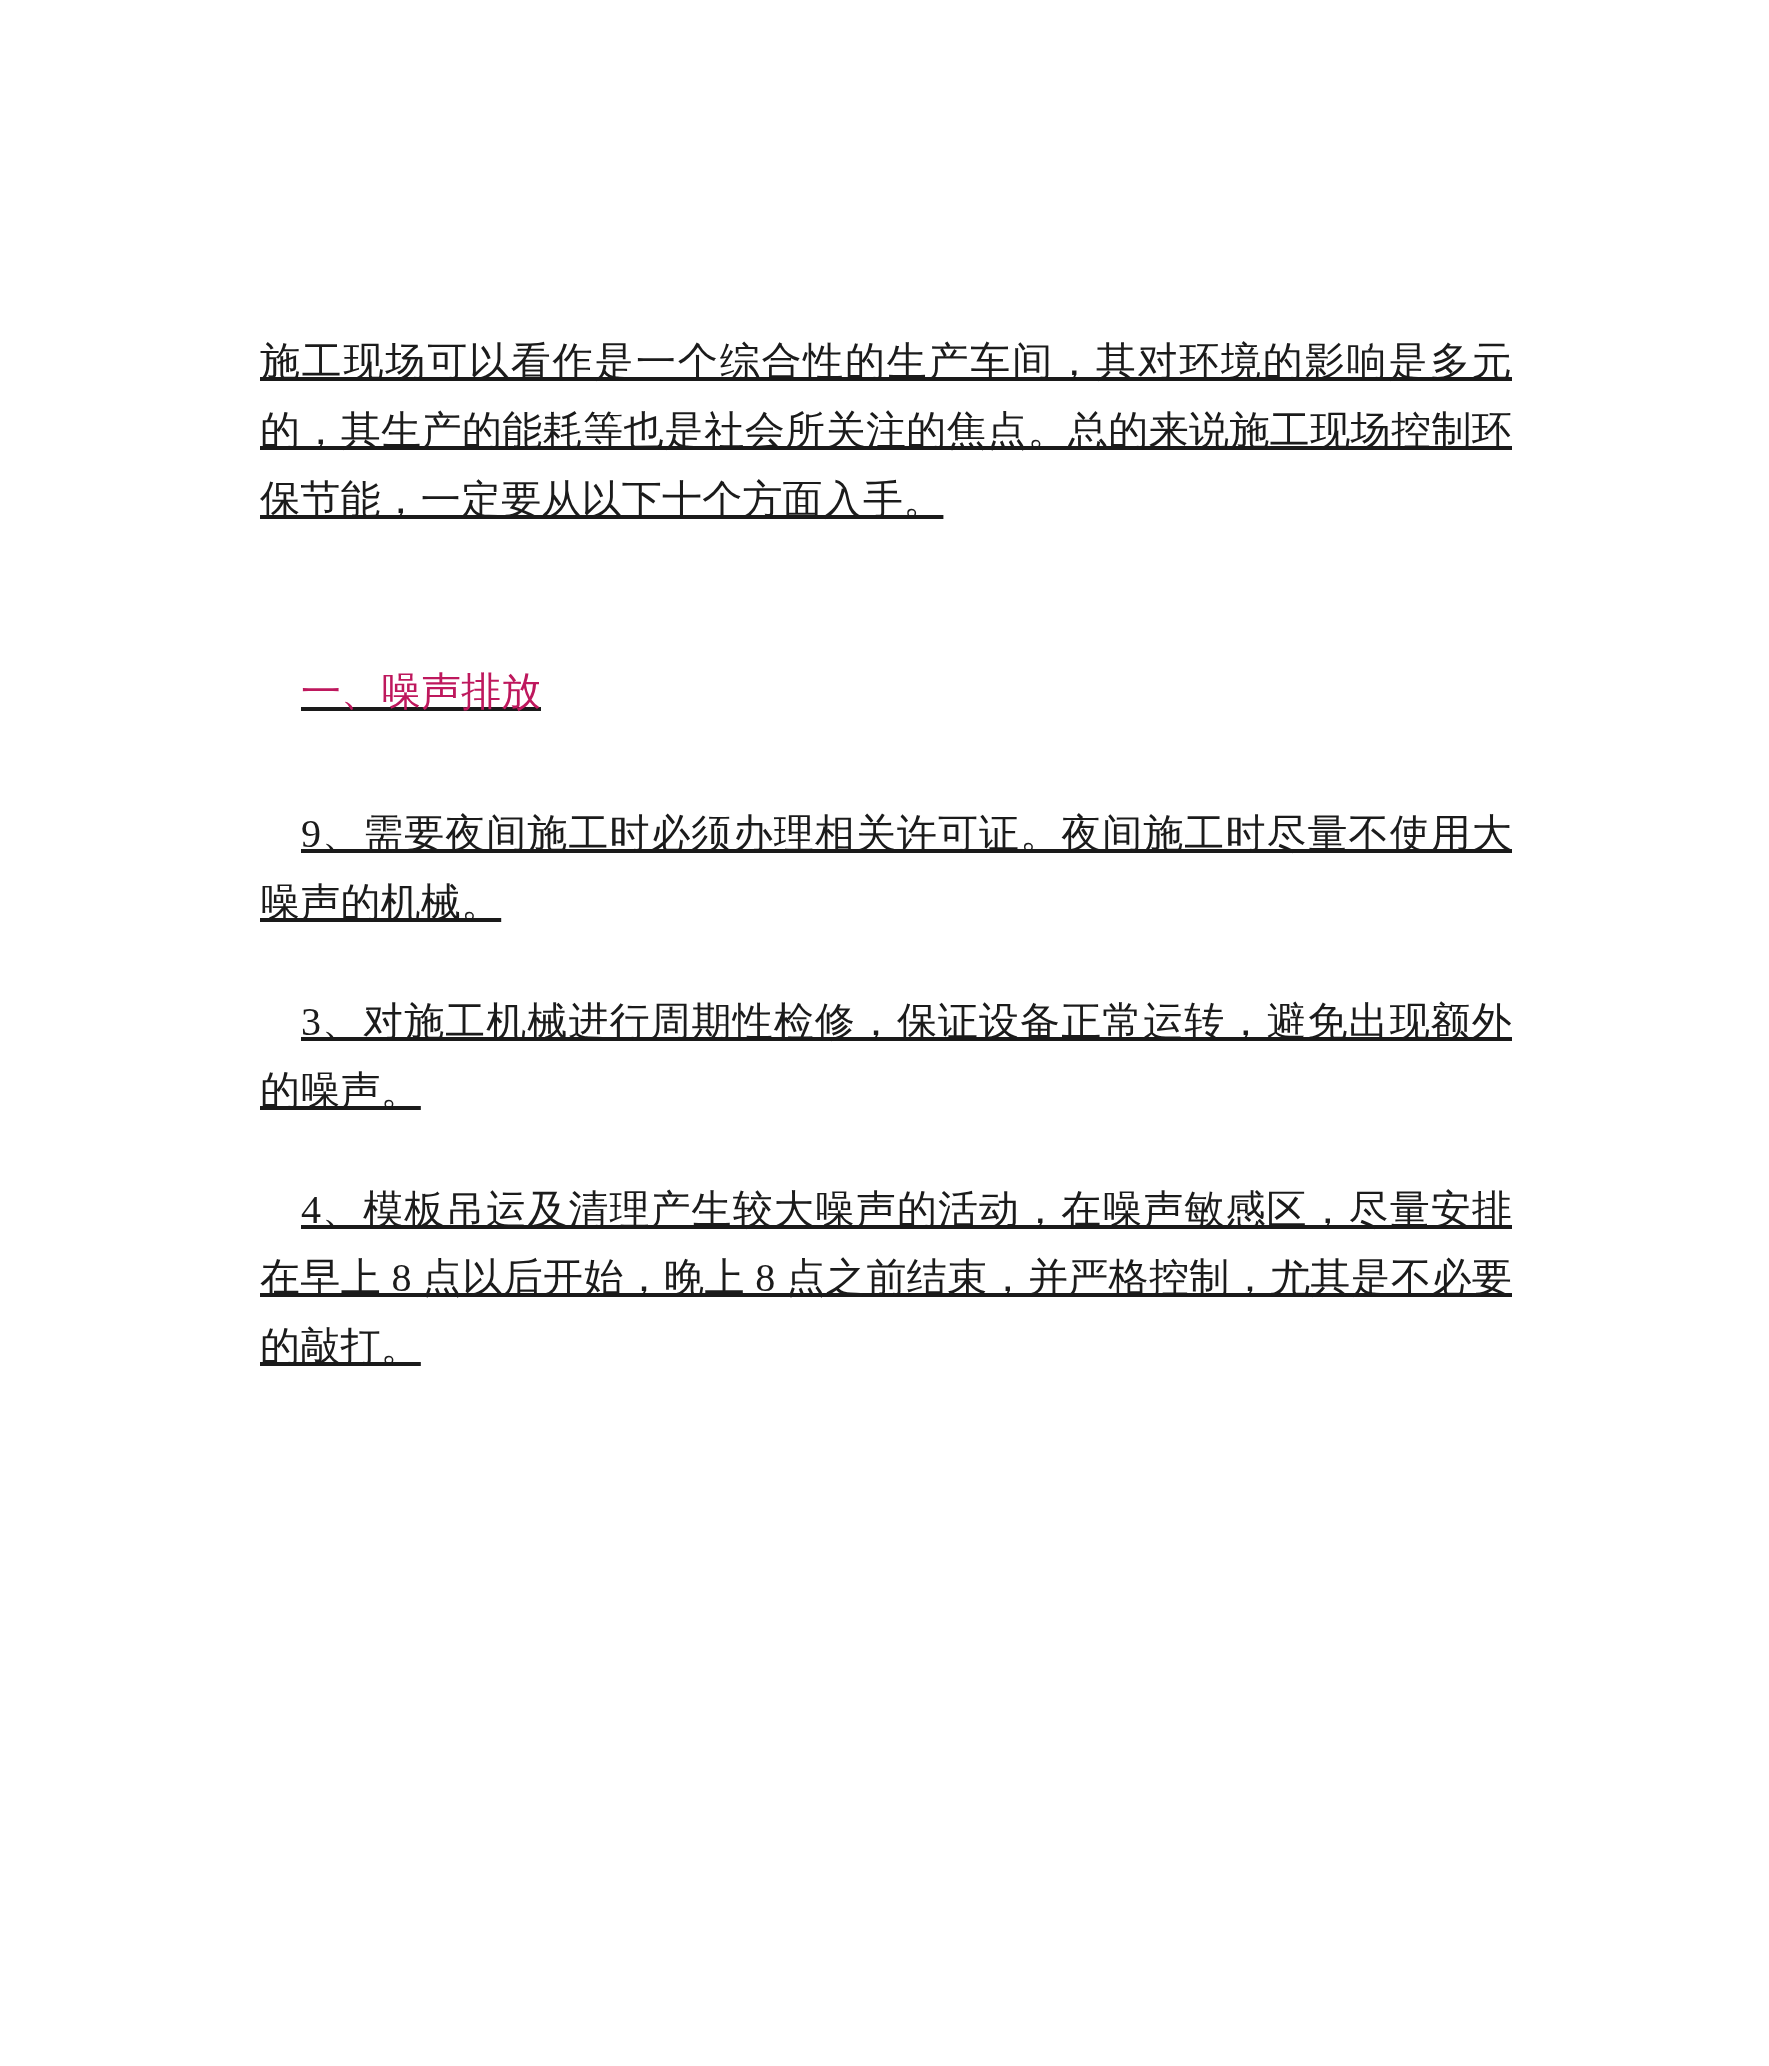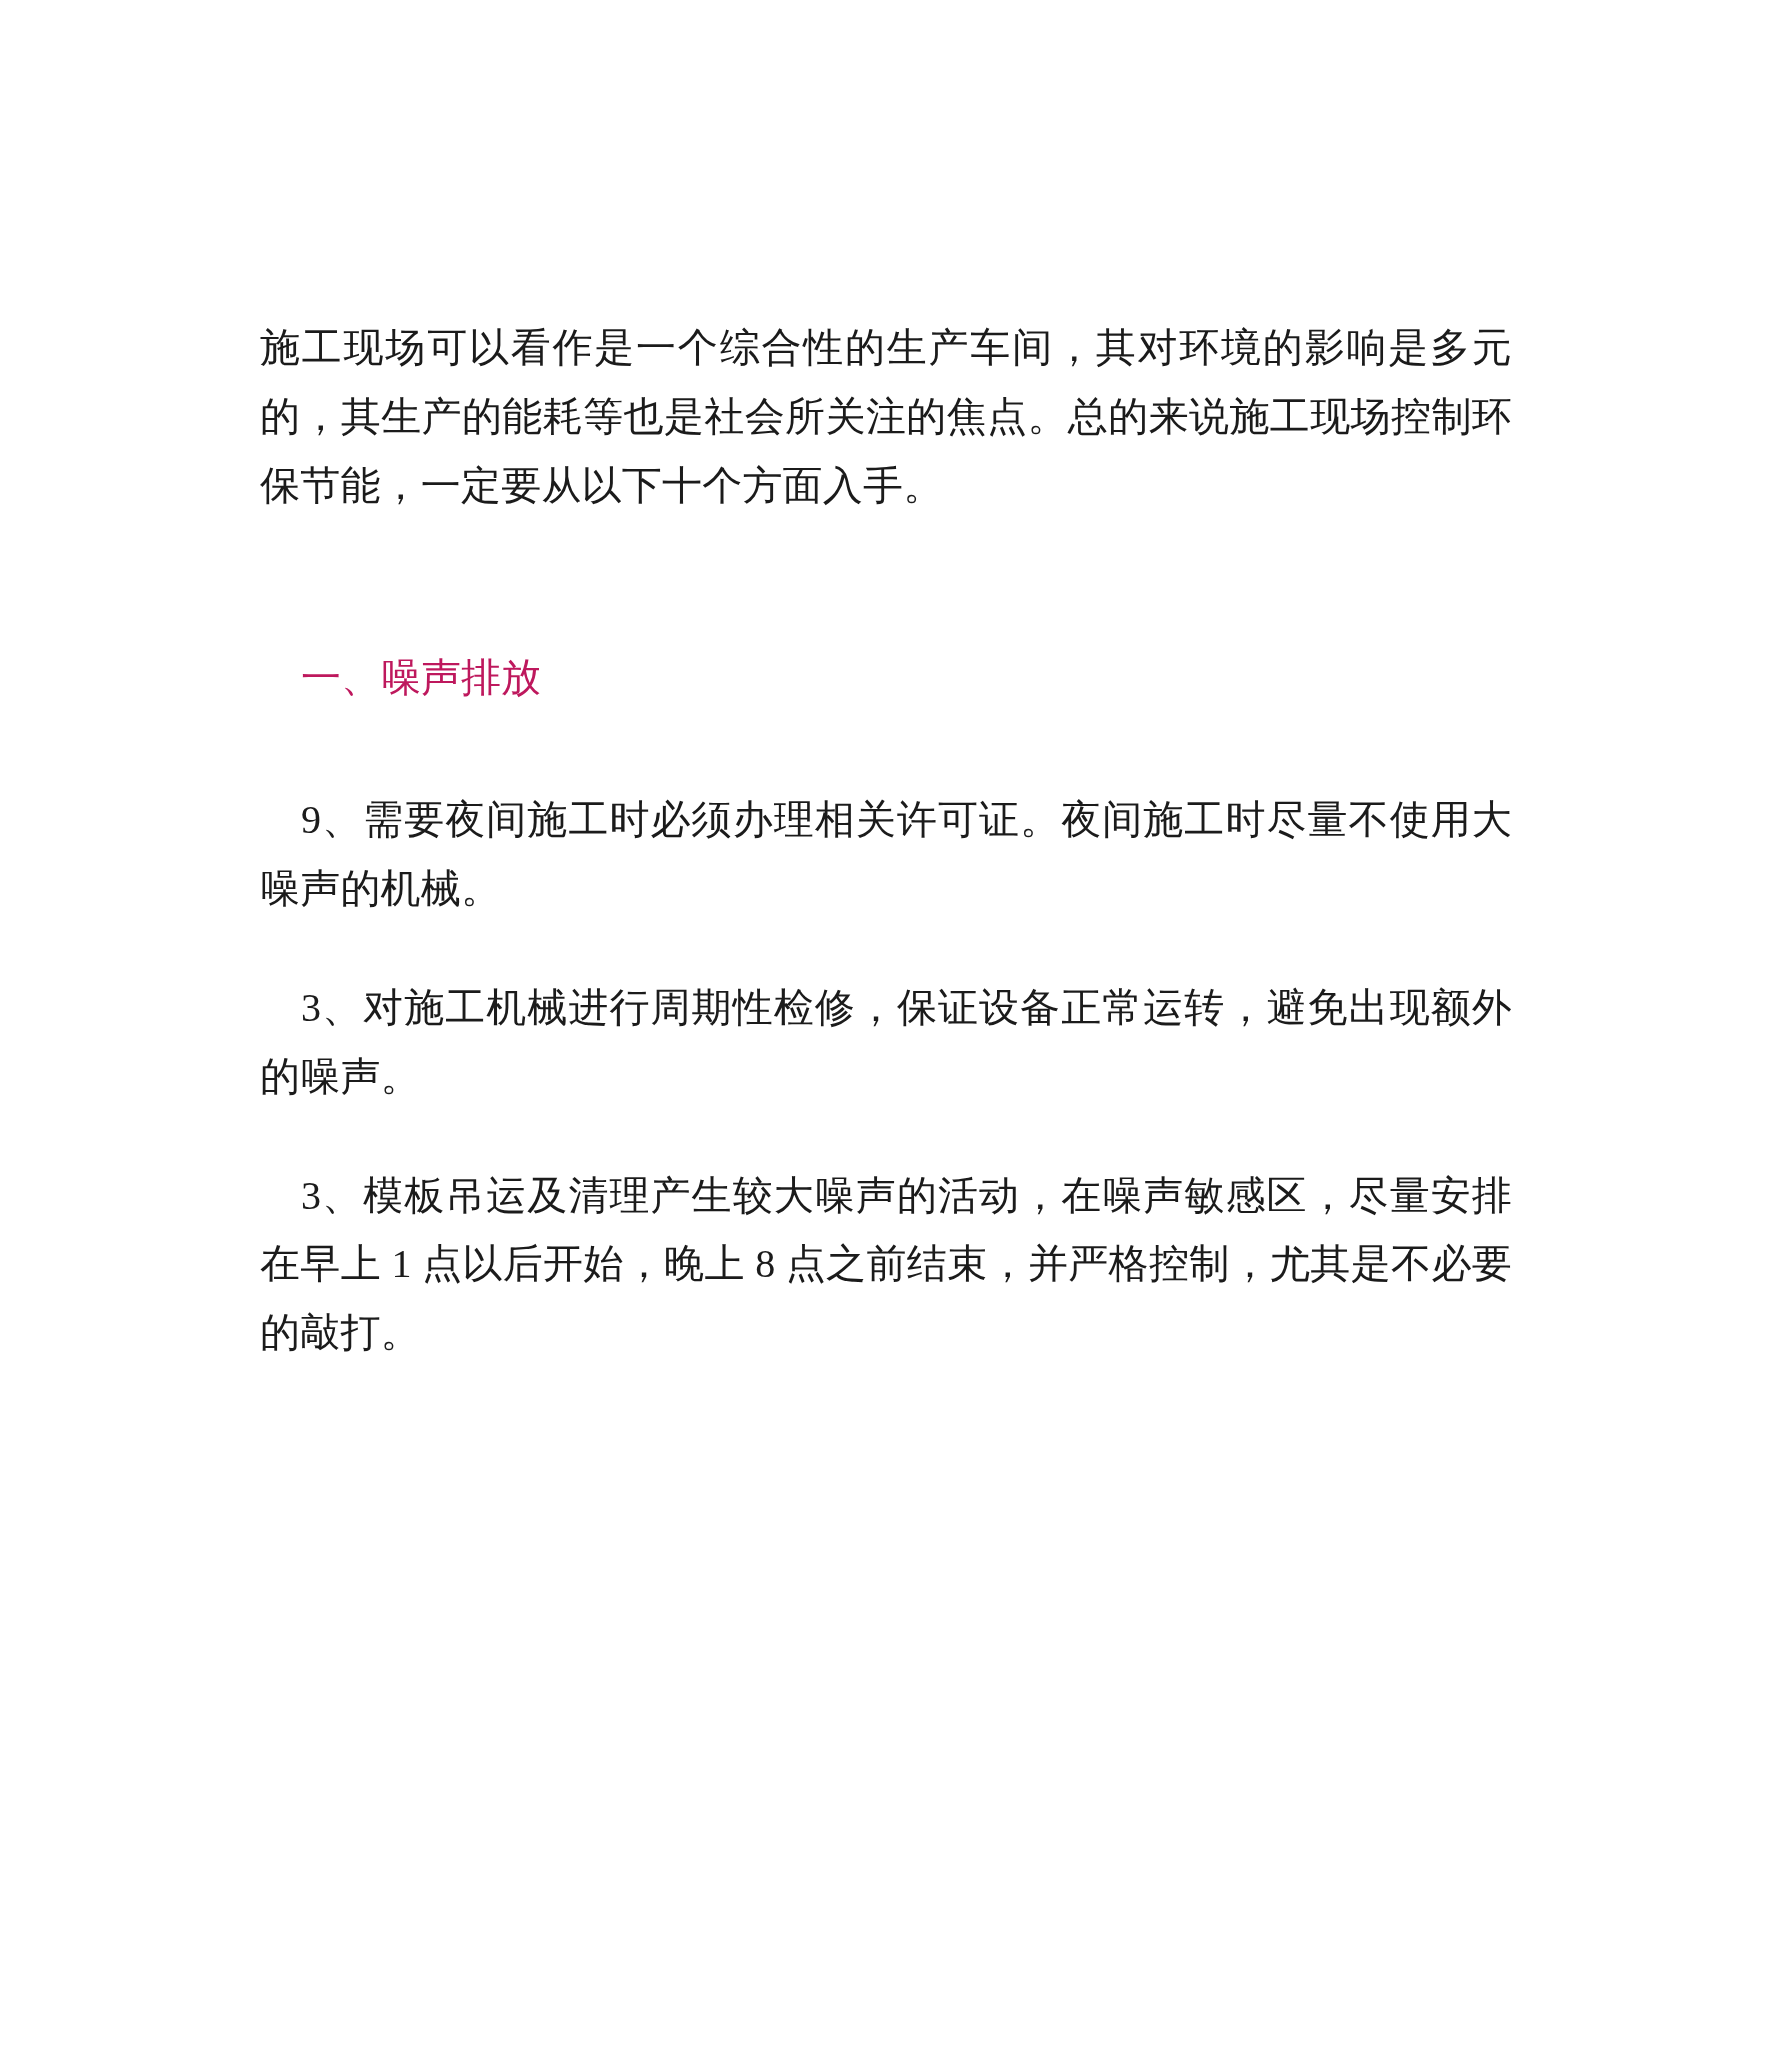--- a/index.html
+++ b/index.html
@@ -16,22 +16,23 @@
     min-height: 2503px;
     box-sizing: border-box;
     background: #ffffff;
     position: relative;
     padding: 0;
     margin: 0 auto;
   }
   .content {
     position: absolute;
     left: 260px;
-    top: 314px;
+    top: 328px;
     width: 1252px;
+    text-decoration: underline;
   }
   .para {
     font-size: 40px;
     line-height: 1.72;
     text-align: justify;
     text-justify: inter-ideograph;
     letter-spacing: 0.2px;
     margin: 0;
     color: #1b1b1b;
   }
@@ -64,20 +65,20 @@
     <div class="gap-lg"></div>
 
     <p class="para indent">9、需要夜间施工时必须办理相关许可证。夜间施工时尽量不使用大噪声的机械。</p>
 
     <div class="gap-md"></div>
 
     <p class="para indent">3、对施工机械进行周期性检修，保证设备正常运转，避免出现额外的噪声。</p>
 
     <div class="gap-md"></div>
 
-    <p class="para indent">3、模板吊运及清理产生较大噪声的活动，在噪声敏感区，尽量安排在早上 1 点以后开始，晚上 8 点之前结束，并严格控制，尤其是不必要的敲打。</p>
+    <p class="para indent">4、模板吊运及清理产生较大噪声的活动，在噪声敏感区，尽量安排在早上 8 点以后开始，晚上 8 点之前结束，并严格控制，尤其是不必要的敲打。</p>
 
     <div class="gap-md"></div>
 
 
   </div>
 </div>
 
 
 </body></html>

